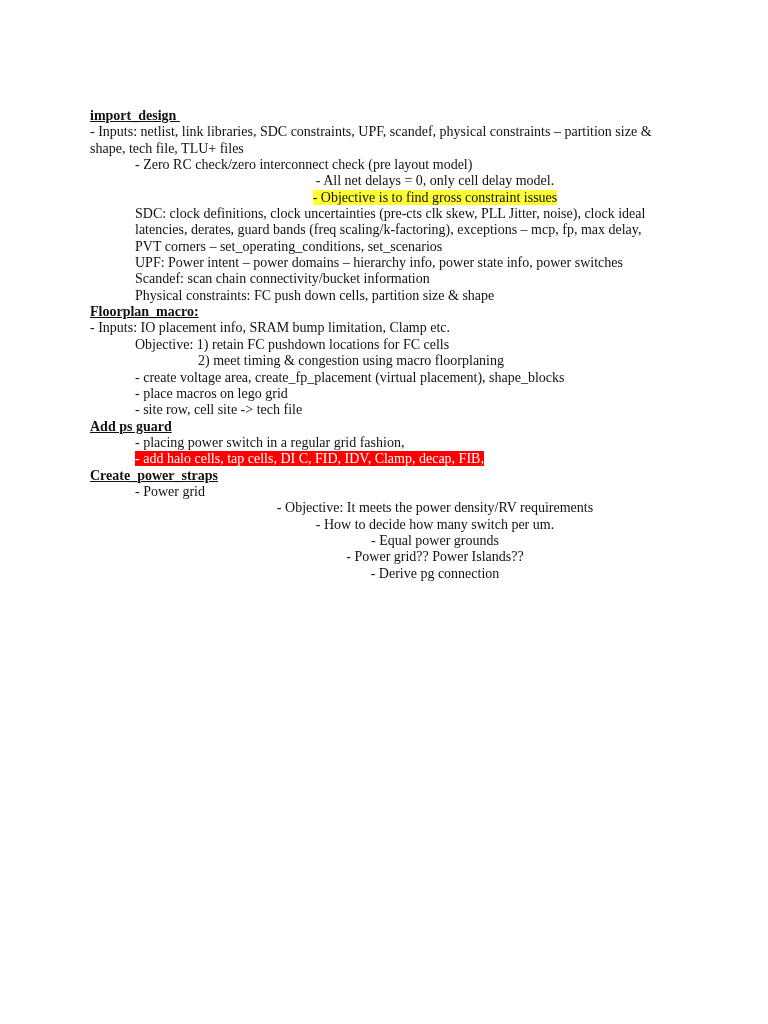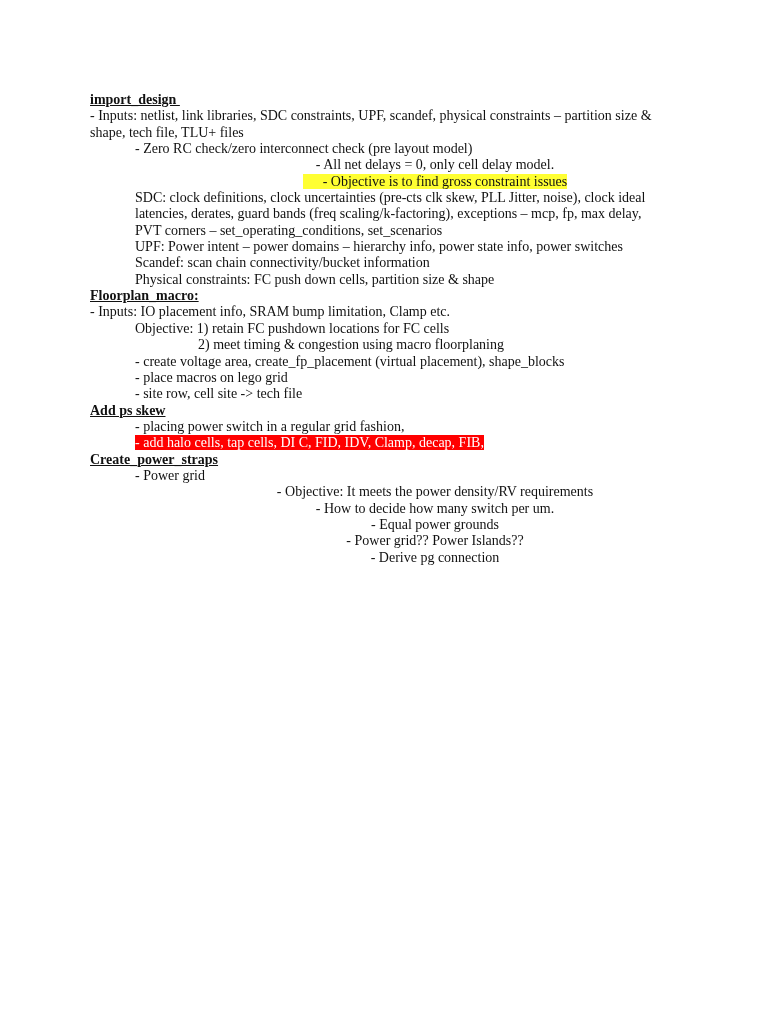--- a/index.html
+++ b/index.html
@@ -1,24 +1,24 @@
 <!DOCTYPE html>
 <html><head>
 <meta charset="utf-8">
 <style>
   html, body { margin: 0; padding: 0; background: #ffffff; }
   body { width: 768px; height: 1024px; position: relative; overflow: hidden;
          font-family: "Liberation Serif", serif; font-size: 14px; color: #111; }
-  .page { position: absolute; left: 90px; top: 92px; width: 600px; }
+  .page { position: absolute; left: 90px; top: 108px; width: 600px; }
   .line { height: 16.35px; line-height: 16.35px; white-space: pre; }
   .h { font-weight: bold; text-decoration: underline; }
   .i1 { padding-left: 45px; }
   .i2 { padding-left: 90px; text-align: center; }
   .i3 { padding-left: 108px; }
-  .hl-yellow { background: #ffff33; padding-left: 20px; }
+  .hl-yellow { background: #ffff33; }
   .hl-red { background: #ff0000; color: #ffffff; }
 </style>
 </head>
 <body>
 
 <div class="page">
   <div class="line h">import_design </div>
   <div class="line">- Inputs: netlist, link libraries, SDC constraints, UPF, scandef, physical constraints – partition size &amp;</div>
   <div class="line">shape, tech file, TLU+ files</div>
   <div class="line i1">- Zero RC check/zero interconnect check (pre layout model)</div>
@@ -32,21 +32,21 @@
   <div class="line i1">Physical constraints: FC push down cells, partition size &amp; shape</div>
 
   <div class="line h">Floorplan_macro:</div>
   <div class="line">- Inputs: IO placement info, SRAM bump limitation, Clamp etc.</div>
   <div class="line i1">Objective: 1) retain FC pushdown locations for FC cells</div>
   <div class="line i3">2) meet timing &amp; congestion using macro floorplaning</div>
   <div class="line i1">- create voltage area, create_fp_placement (virtual placement), shape_blocks</div>
   <div class="line i1">- place macros on lego grid</div>
   <div class="line i1">- site row, cell site -&gt; tech file</div>
 
-  <div class="line h">Add ps skew</div>
+  <div class="line h">Add ps guard</div>
   <div class="line i1">- placing power switch in a regular grid fashion,</div>
   <div class="line i1"><span class="hl-red">- add halo cells, tap cells, DI C, FID, IDV, Clamp, decap, FIB,</span></div>
 
   <div class="line h">Create_power_straps</div>
   <div class="line i1">- Power grid</div>
   <div class="line i2">- Objective: It meets the power density/RV requirements</div>
   <div class="line i2">- How to decide how many switch per um.</div>
   <div class="line i2">- Equal power grounds</div>
   <div class="line i2">- Power grid?? Power Islands??</div>
   <div class="line i2">- Derive pg connection</div>

